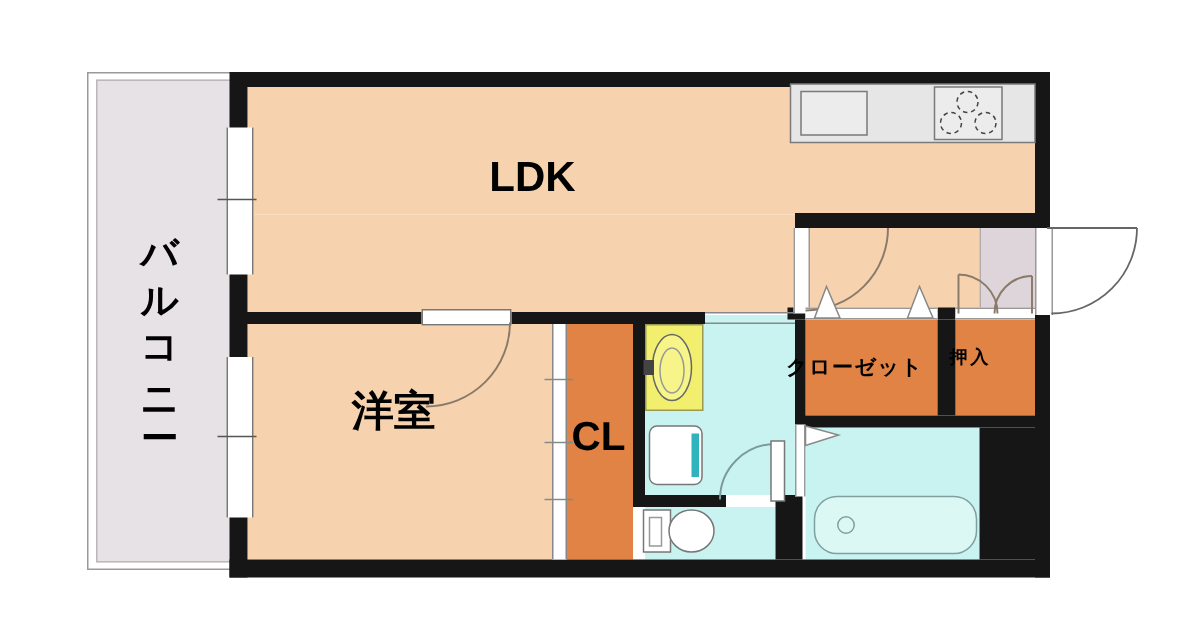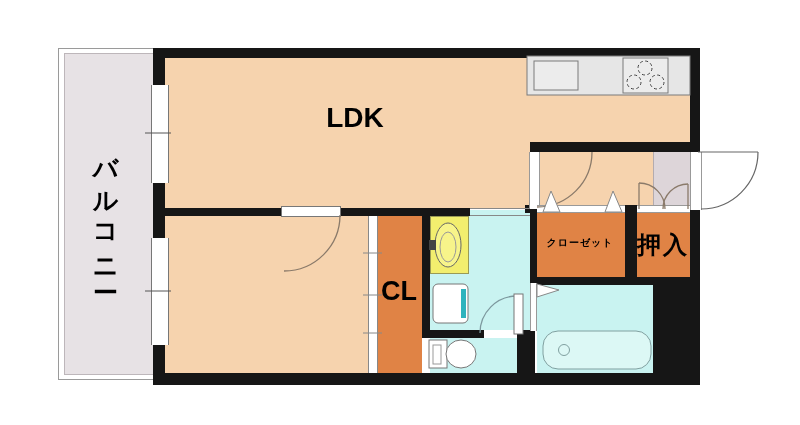--- a/index.html
+++ b/index.html
@@ -139,22 +139,22 @@
     </g>
   </svg>
 
   <div class="lbl v-text" style="left:90px;top:112px;width:30px;height:200px;font-size:25px;letter-spacing:6px;font-weight:600;">バルコニー</div>
 
   <div class="lbl" style="left:295px;top:102px;width:120px;font-size:28px;">
     <span>LDK</span><br>
   </div>
 
   <div class="lbl" style="left:200px;top:258px;width:125px;font-size:28px;">
-    <br>
+    <span>洋室</span><br>
   </div>
 
   <div class="lbl" style="left:374px;top:276px;width:50px;font-size:27px;">CL</div>
 
-  <div class="lbl" style="left:536px;top:237px;width:88px;font-size:10px;font-weight:600;letter-spacing:1px;">クローゼット</div>
+  <div class="lbl" style="left:524px;top:237px;width:88px;font-size:14px;font-weight:600;letter-spacing:1px;">クローゼット</div>
 
-  <div class="lbl" style="left:633px;top:232px;width:60px;font-size:24px;letter-spacing:2px;">押入</div>
+  <div class="lbl" style="left:617px;top:232px;width:60px;font-size:12px;letter-spacing:2px;">押入</div>
 
 </div>
 
 </body></html>

